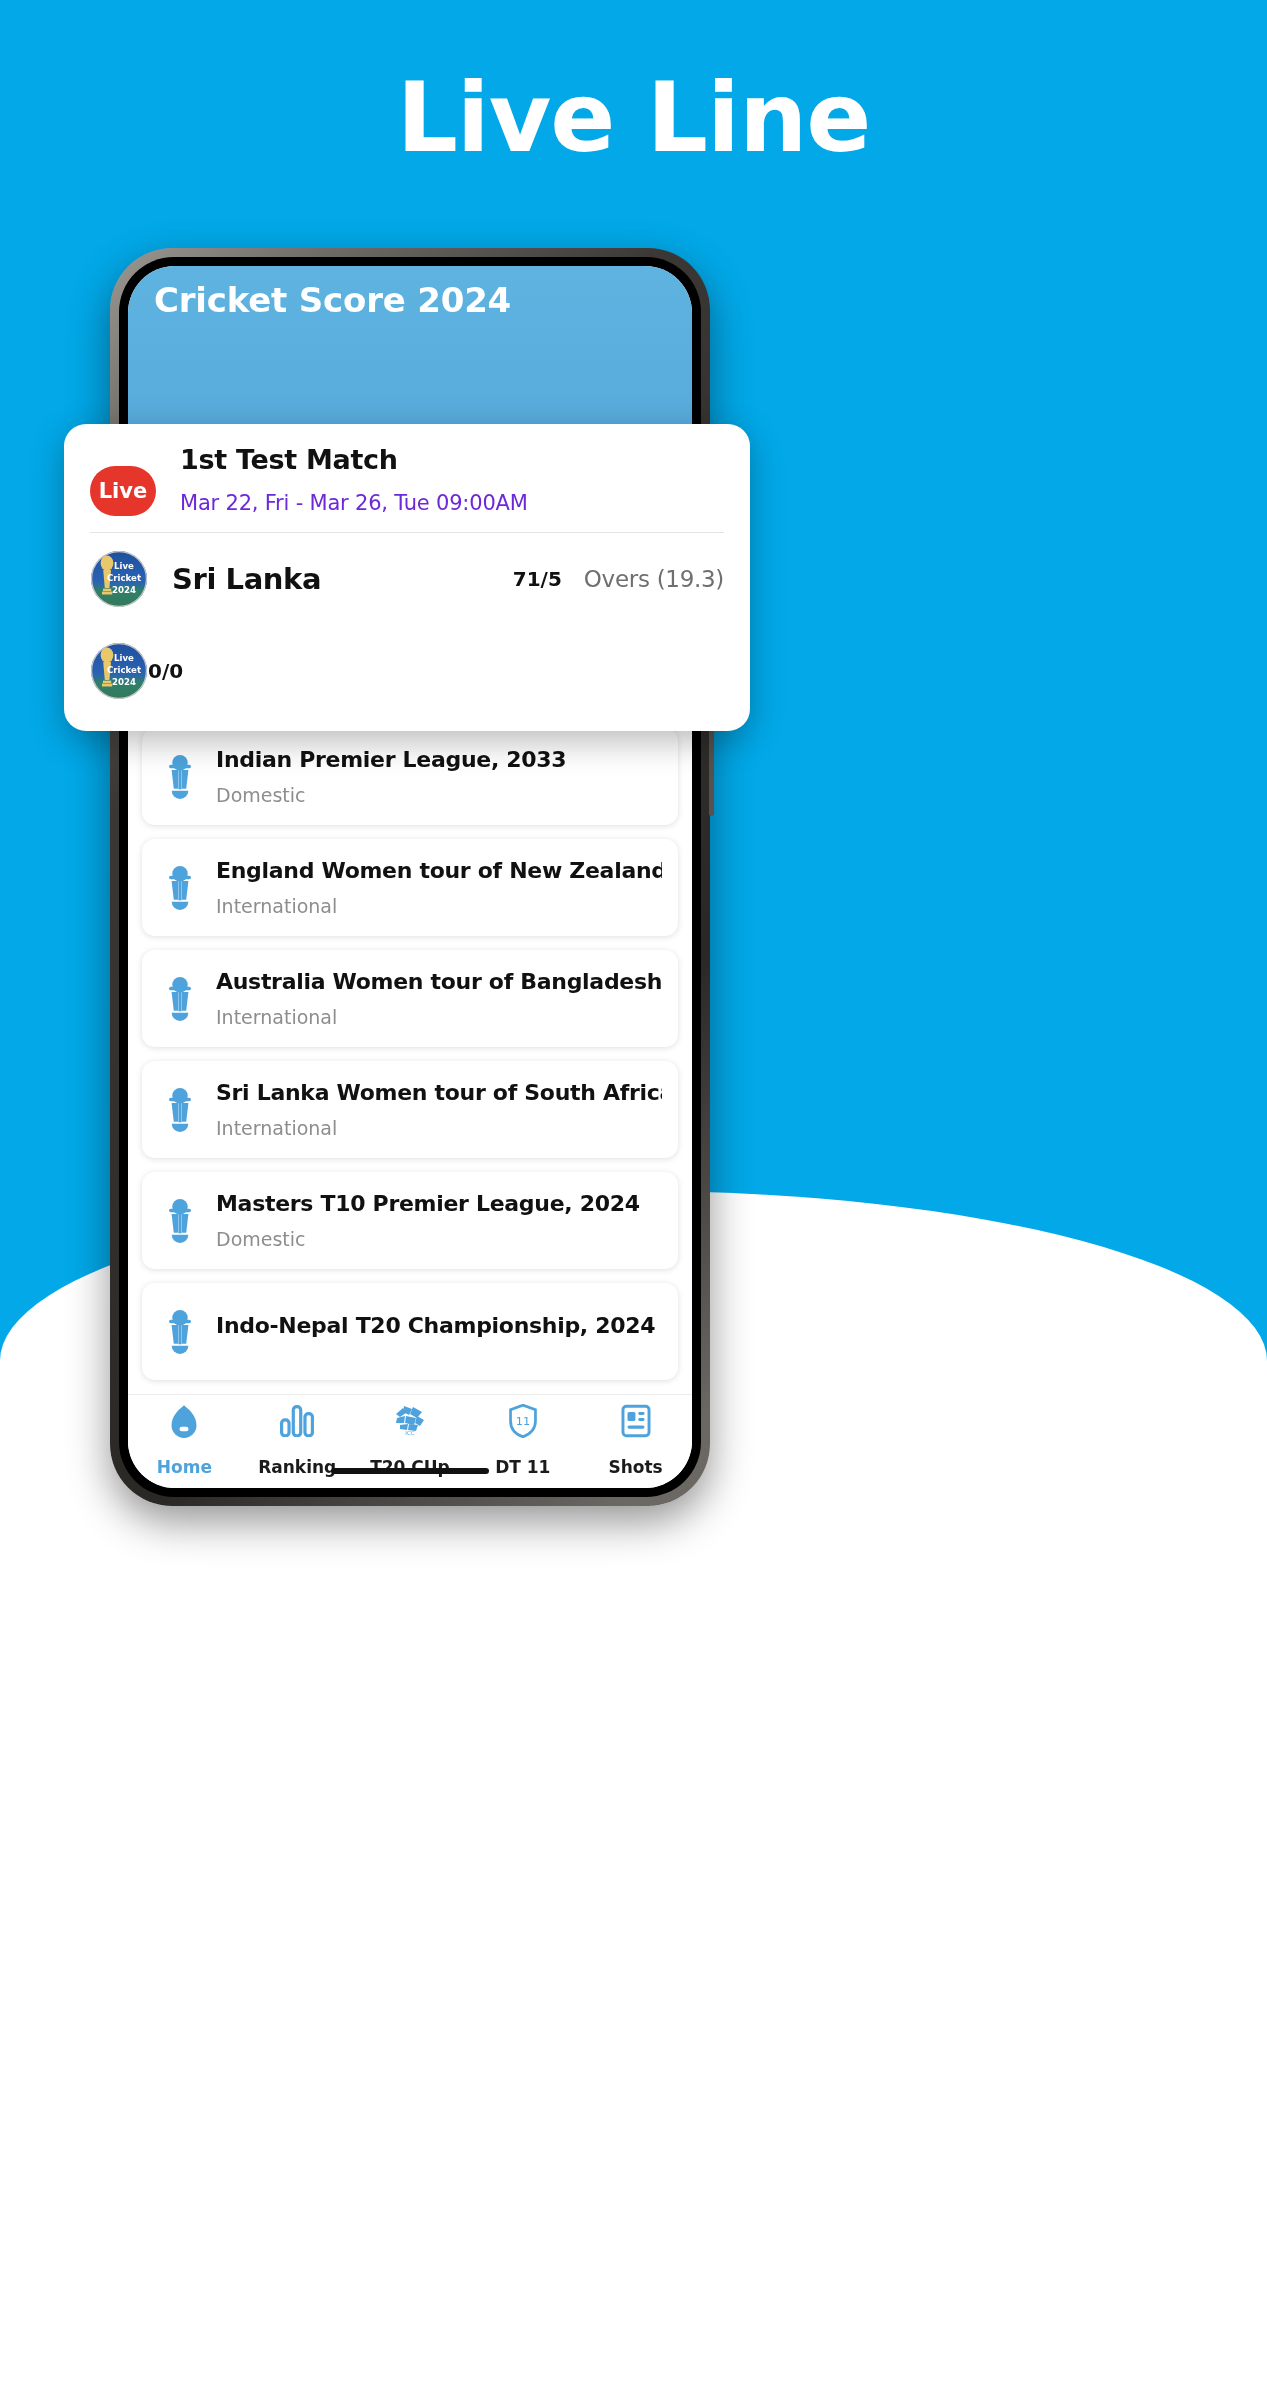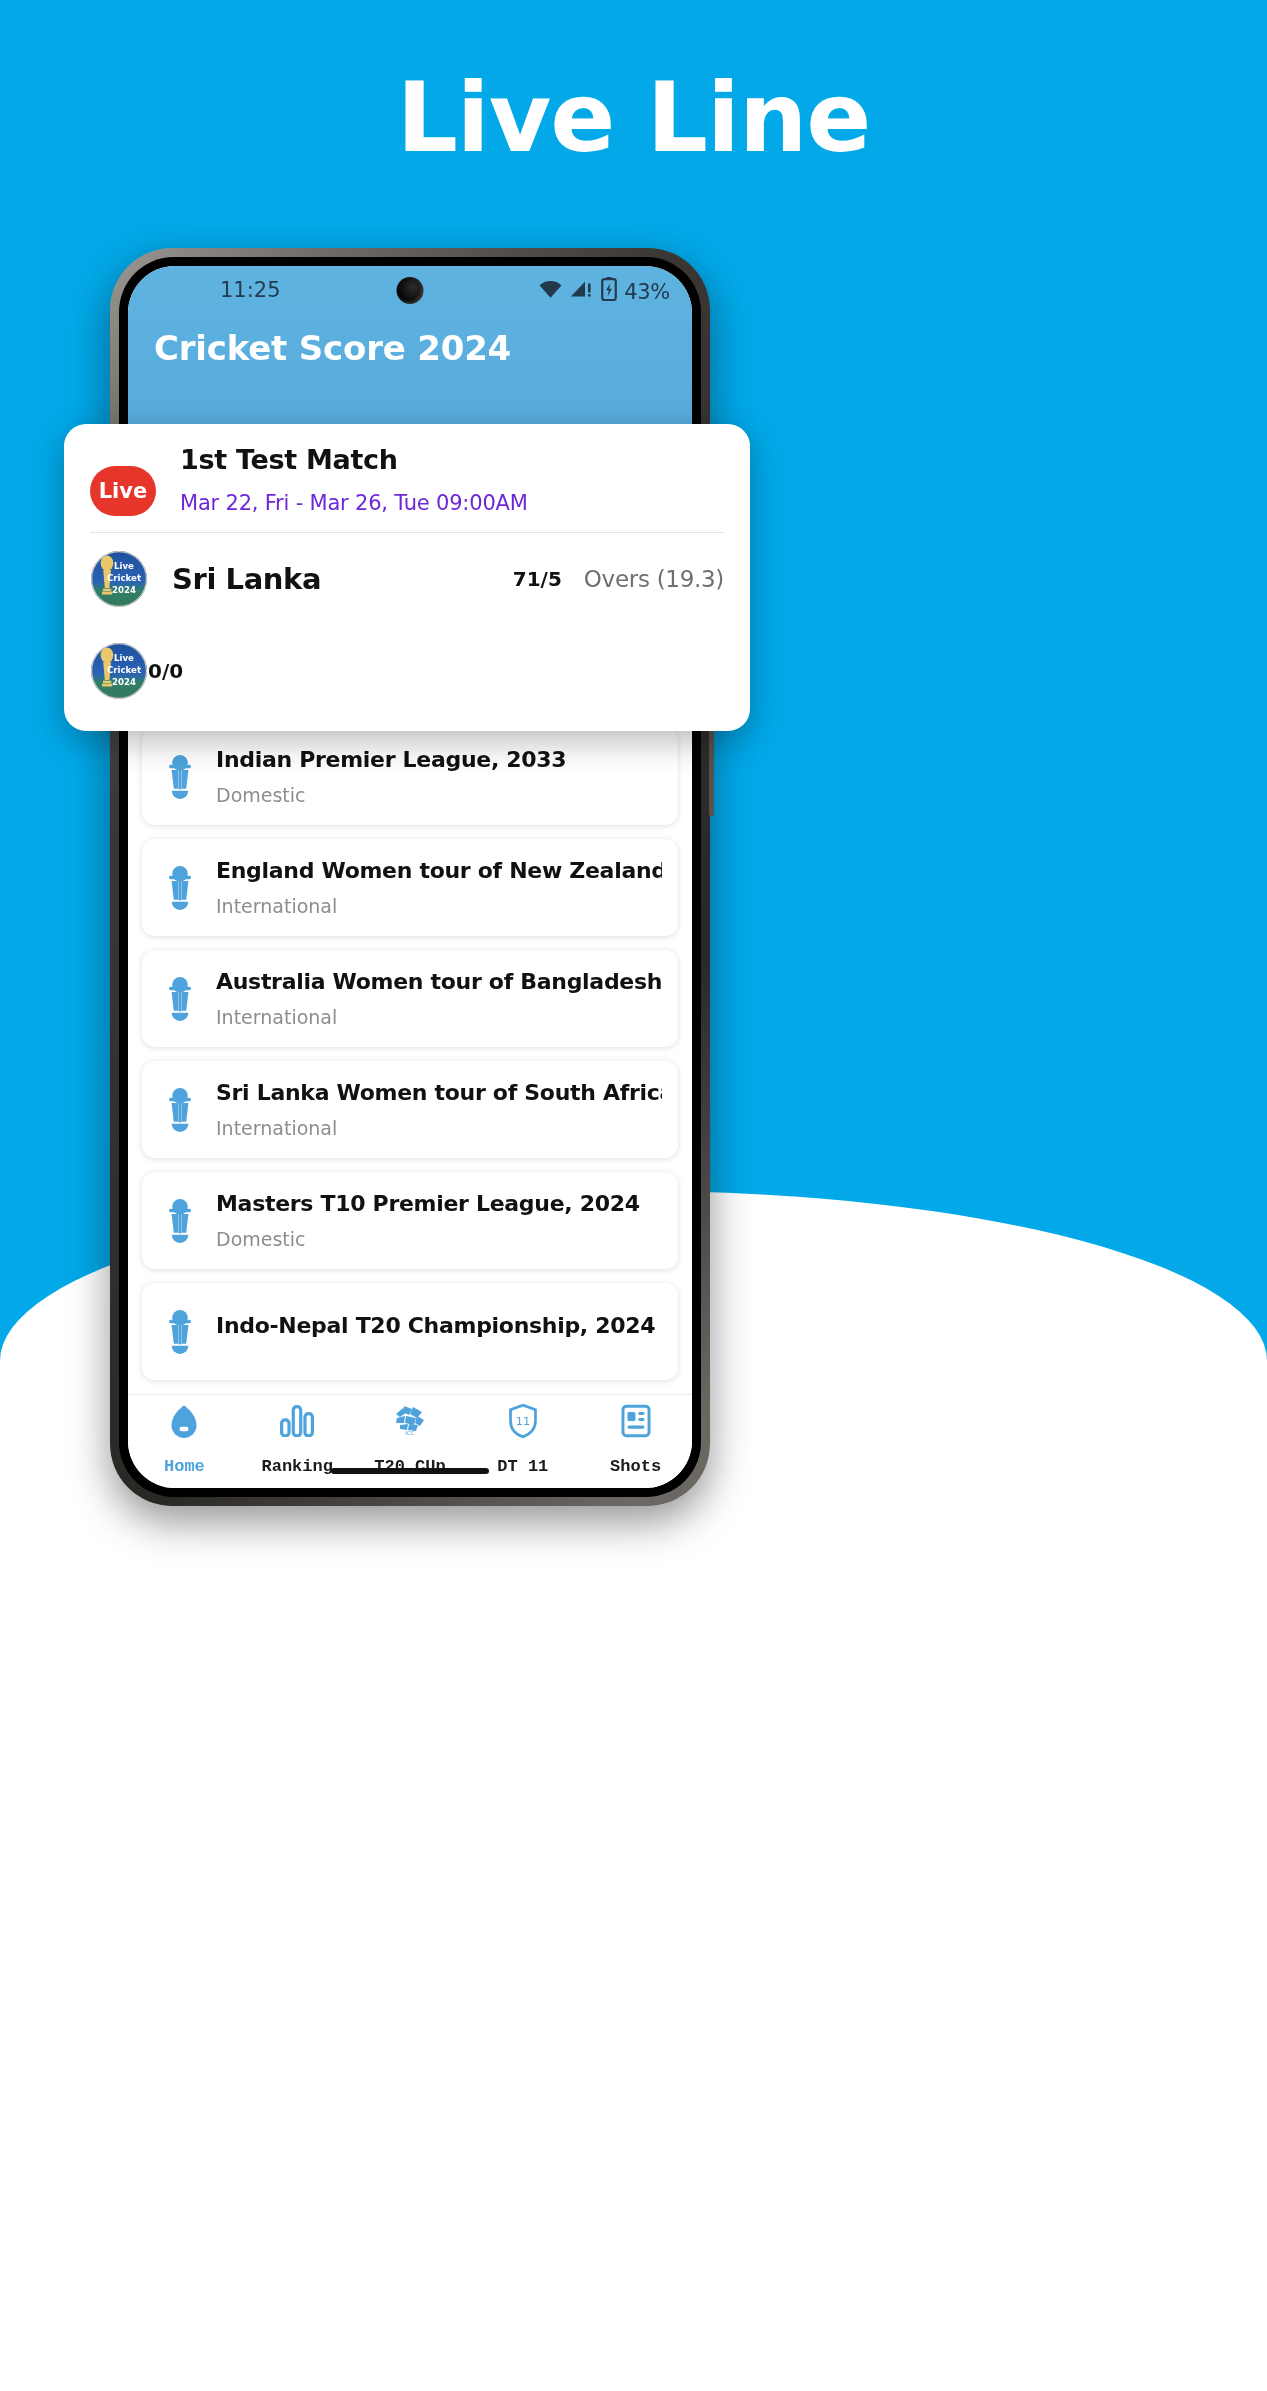--- a/index.html
+++ b/index.html
@@ -125,21 +125,21 @@
   
   #bottom-nav {
     position:absolute; left:0; right:0; bottom:0; height:94px;
     background:#ffffff;
     border-top:1px solid #ececec;
     display:flex; align-items:flex-start; padding-top:8px;
   }
   .nav-item {
     flex:1; display:flex; flex-direction:column; align-items:center; gap:18px;
   }
-  .nav-label { font-size:17px; font-weight:bold; color:#1b1b1b;font-family:Liberation Mono, monospace; }
+  .nav-label { font-size:17px; font-weight:bold; color:#1b1b1b; }
   .nav-item.active .nav-label { color:#4ea3dc; }
   .nav-icon { height:36px; display:flex; align-items:center; justify-content:center; }
 
   #home-indicator {
     position:absolute; left:50%; transform:translateX(-50%);
     bottom:14px; width:158px; height:6px; border-radius:3px; background:#111;
   }
 
   
   #live-card {
@@ -178,46 +178,20 @@
 
 <div id="hero-title">Live Line</div>
 
 <div id="phone">
   <div id="btn-power"></div>
   <div id="btn-vol"></div>
   <div id="phone-inner">
     <div id="screen">
 
       <div id="app-header">
-        <div id="status-bar">
-          <div id="status-time">11:25</div>
-          <div id="camera-hole"></div>
-          <div id="status-right">
-            <span>
-              <svg width="25" height="19" viewBox="0 0 24 18">
-                  <path d="M12 17 L1.5 5.2 A15 15 0 0 1 22.5 5.2 Z" fill="#24394c"></path>
-                </svg>
-            </span>
-            <span>
-              <svg width="24" height="19" viewBox="0 0 24 18">
-                <path d="M1 16 L15 1 L15 16 Z" fill="#24394c"></path>
-                <rect x="18" y="3" width="2.6" height="9" fill="#24394c"></rect>
-                <rect x="18" y="13.6" width="2.6" height="2.5" fill="#24394c"></rect>
-              </svg>
-            </span>
-            <span>
-              <svg width="16" height="24" viewBox="0 0 14 22">
-                <rect x="4.6" y="0" width="4.8" height="2" rx=".7" fill="#24394c"></rect>
-                <rect x="0.8" y="2" width="12.4" height="19.2" rx="2.2" fill="none" stroke="#24394c" stroke-width="2"></rect>
-                <path d="M8.3 5.4 L4.3 12.2 L6.8 12.2 L5.6 18 L9.6 10.8 L7.1 10.8 Z" fill="#24394c"></path>
-              </svg>
-            </span>
-            <span id="status-battery-pct">43%</span>
-          </div>
-        </div>
         <div id="app-title">Cricket Score 2024</div>
       </div>
 
       <div id="app-body">
         <div id="ghost-card"></div>
         <div id="ghost-dots">••••</div>
 
         <div id="series-heading">Ongoing Series</div>
 
         <div id="series-list">

